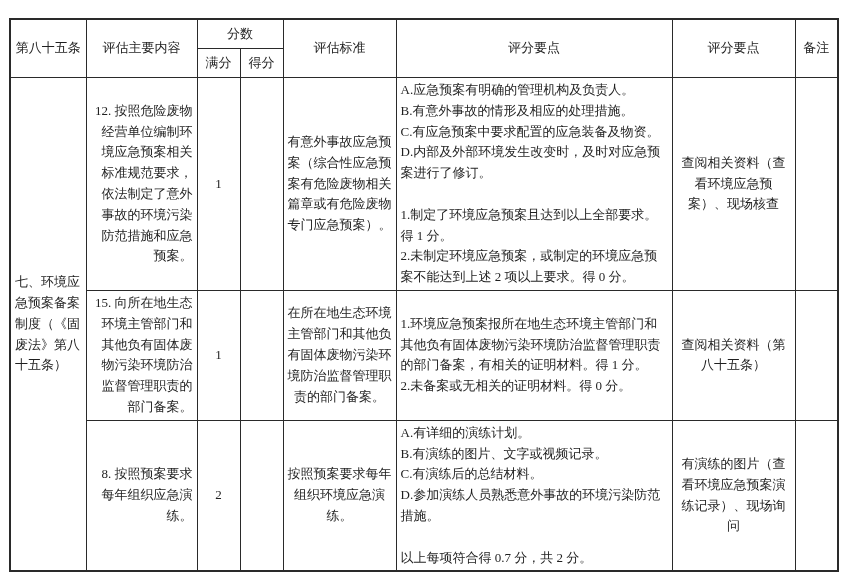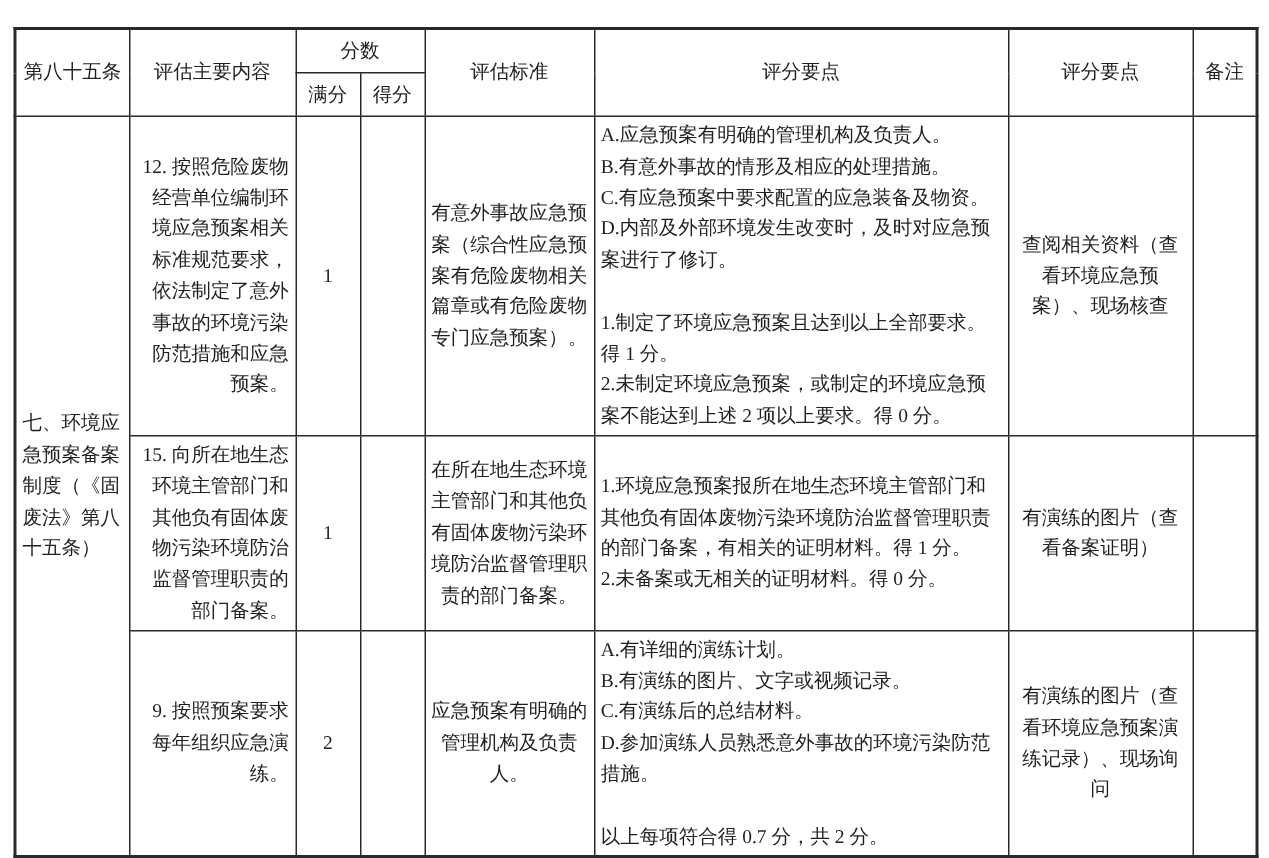--- a/index.html
+++ b/index.html
@@ -90,28 +90,28 @@
         <td class="method">查阅相关资料（查看环境应急预案）、现场核查</td>
         <td class="num"></td>
       </tr>
       <tr class="row-2">
         <td class="content">15. 向所在地生态环境主管部门和其他负有固体废物污染环境防治监督管理职责的部门备案。</td>
         <td class="num">1</td>
         <td class="num"></td>
         <td class="standard">在所在地生态环境主管部门和其他负有固体废物污染环境防治监督管理职责的部门备案。</td>
         <td class="points">1.环境应急预案报所在地生态环境主管部门和其他负有固体废物污染环境防治监督管理职责的部门备案，有相关的证明材料。得 1 分。
 2.未备案或无相关的证明材料。得 0 分。</td>
-        <td class="method">有演练的图片（查看备案证明）</td>
+        <td class="method">查阅相关资料（第八十五条）</td>
         <td class="num"></td>
       </tr>
       <tr class="row-3">
-        <td class="content">9. 按照预案要求每年组织应急演练。</td>
+        <td class="content">8. 按照预案要求每年组织应急演练。</td>
         <td class="num">2</td>
         <td class="num"></td>
-        <td class="standard">应急预案有明确的管理机构及负责人。</td>
+        <td class="standard">按照预案要求每年组织环境应急演练。</td>
         <td class="points">A.有详细的演练计划。
 B.有演练的图片、文字或视频记录。
 C.有演练后的总结材料。
 D.参加演练人员熟悉意外事故的环境污染防范措施。
 
 以上每项符合得 0.7 分，共 2 分。</td>
         <td class="method">有演练的图片（查看环境应急预案演练记录）、现场询问</td>
         <td class="num"></td>
       </tr>
     </tbody>

